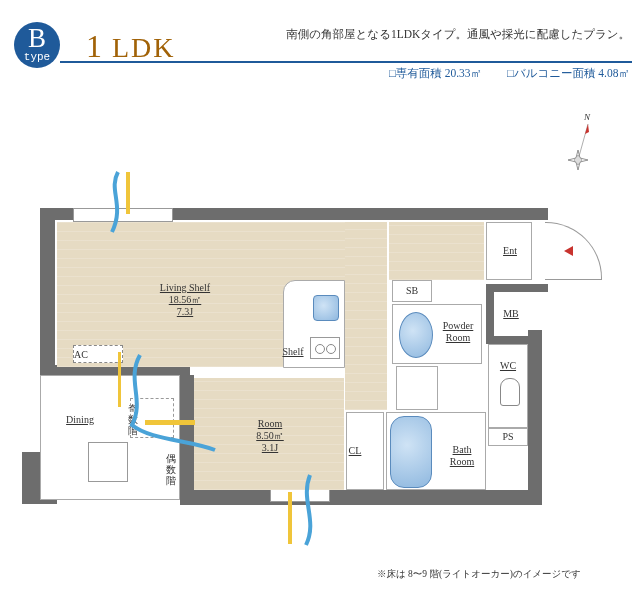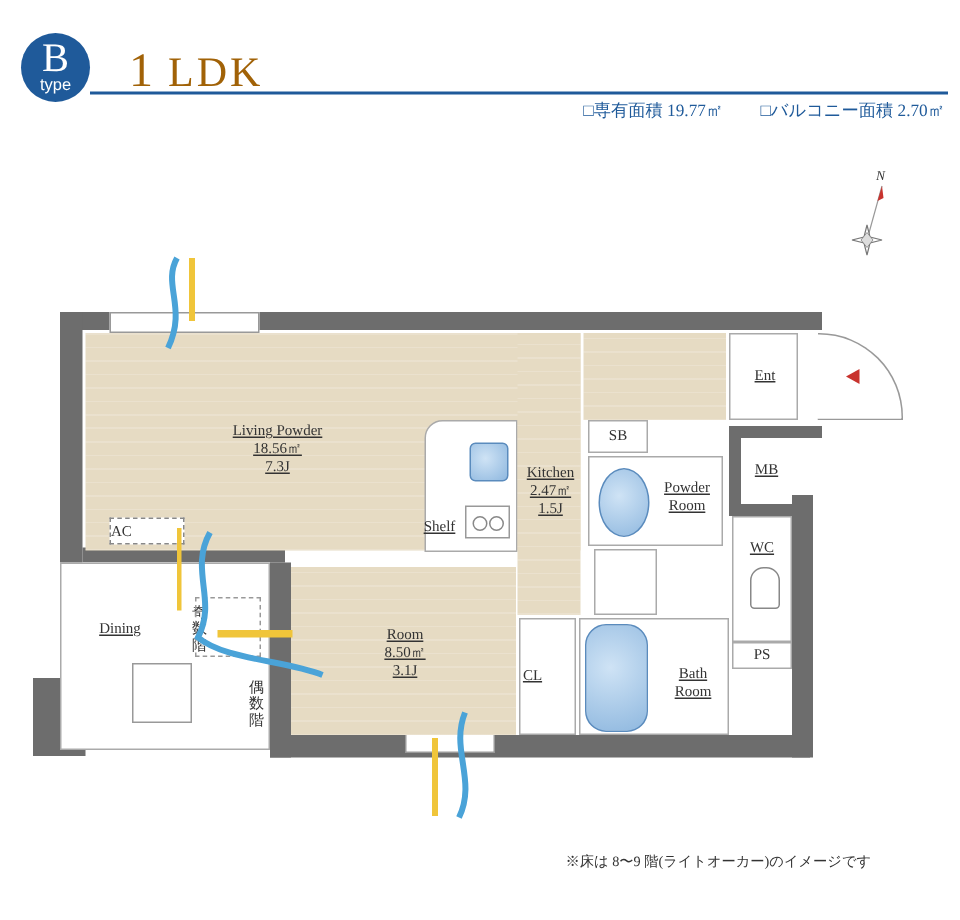--- a/index.html
+++ b/index.html
@@ -1,21 +1,21 @@
 <!DOCTYPE html>
 <html><head>
 <meta charset="utf-8">
 <style>
   html,body{margin:0;padding:0;background:#fff;}
   body{width:640px;height:613px;position:relative;overflow:hidden;font-family:"Liberation Serif","DejaVu Serif",serif;color:#333;}
   .abs{position:absolute;}
   
   .badge{left:14px;top:22px;width:46px;height:46px;border-radius:50%;background:#1f5a9a;color:#fff;text-align:center;}
   .badge .b{position:absolute;left:0;right:0;top:2px;font-size:27px;line-height:28px;}
-  .badge .t{position:absolute;left:0;right:0;top:29px;font-size:11px;line-height:12px;font-family:Liberation Sans, sans-serif;}
+  .badge .t{position:absolute;left:0;right:0;top:29px;font-size:11px;line-height:12px;font-family:Liberation Mono, monospace;}
   .title{left:86px;top:28px;font-size:28px;color:#a16207;letter-spacing:2px;}
   .title .n{font-size:32px;margin-right:8px;}
   .rule{left:60px;top:61px;width:572px;height:2px;background:#1f5a9a;}
   .desc{right:10px;top:27px;font-size:11.5px;line-height:15px;text-align:right;color:#333;}
   .areas{right:10px;top:66px;font-size:11.5px;color:#1f5a9a;}
   .areas span{margin-left:22px;}
   .note{left:377px;top:568px;font-size:9.5px;color:#333;}
   
   .wall{background:#6d6d6d;}
   .floor{background:#e6dbc3;background-image:repeating-linear-gradient(0deg,rgba(255,255,255,0.18) 0 1px,transparent 1px 9px);}
@@ -29,24 +29,25 @@
 
 <div class="abs badge">
   <span class="b">B</span>
   <span class="t">type</span>
 </div>
 <div class="abs title">
   <span class="n">1</span><span>LDK</span>
 </div>
 <div class="abs rule"></div>
 <div class="abs desc">
+  <div>南側の角部屋となる1LDKタイプ。通風や採光に配慮したプラン。</div>
 </div>
 <div class="abs areas">
-  <span>□専有面積 19.77㎡</span>
-  <span>□バルコニー面積 2.70㎡</span>
+  <span>□専有面積 20.33㎡</span>
+  <span>□バルコニー面積 4.08㎡</span>
 </div>
 
 <div class="abs" style="left:560px;top:112px;width:40px;height:70px;">
   <svg width="40" height="70" viewBox="0 0 40 70">
     <line x1="28" y1="12" x2="18" y2="48" stroke="#999" stroke-width="0.8"></line>
     <polygon points="28,12 25,22 29,20" fill="#c8332e"></polygon>
     <polygon points="18,38 20,46 28,48 20,50 18,58 16,50 8,48 16,46" fill="#fff" stroke="#777" stroke-width="0.8"></polygon>
     <polygon points="18,43 22,48 18,53 14,48" fill="#ddd" stroke="#777" stroke-width="0.5"></polygon>
   </svg>
   <span class="abs" style="left:24px;top:0;font-size:9px;font-style:italic;">N</span>
@@ -63,39 +64,34 @@
   <div class="abs wall" style="left:486px;top:284px;width:8px;height:60px;"></div>
   <div class="abs wall" style="left:486px;top:336px;width:56px;height:8px;"></div>
   <div class="abs wall" style="left:22px;top:452px;width:35px;height:52px;"></div>
   <div class="abs wall" style="left:55px;top:365px;width:135px;height:10px;"></div>
 
   <div class="abs win" style="left:73px;top:208px;width:100px;height:14px;"></div>
   <div class="abs win" style="left:270px;top:488px;width:60px;height:14px;"></div>
 
   <div class="abs floor" style="left:57px;top:222px;width:330px;height:145px;"></div>
   <div class="abs lbl" style="left:130px;top:282px;width:110px;">
-    <div>Living Powder</div>
+    <div>Living Shelf</div>
     <div>18.56㎡</div>
     <div>7.3J</div>
   </div>
   <div class="abs" style="left:73px;top:345px;width:50px;height:18px;border:1px dashed #888;background:#fff;font-size:10px;text-align:left;line-height:18px;box-sizing:border-box;">AC</div>
 
   <div class="abs white" style="left:283px;top:280px;width:62px;height:88px;border-radius:12px 0 0 0;"></div>
   <div class="abs blue" style="left:313px;top:295px;width:26px;height:26px;border-radius:4px;"></div>
   <div class="abs" style="left:310px;top:337px;width:30px;height:22px;border:1px solid #999;background:#fff;box-sizing:border-box;">
     <span class="abs" style="left:4px;top:6px;width:8px;height:8px;border:1px solid #888;border-radius:50%;"></span>
     <span class="abs" style="left:15px;top:6px;width:8px;height:8px;border:1px solid #888;border-radius:50%;"></span>
   </div>
   <div class="abs lbl" style="left:278px;top:346px;width:30px;">Shelf</div>
   <div class="abs floor" style="left:345px;top:222px;width:42px;height:188px;"></div>
-  <div class="abs lbl" style="left:342px;top:310px;width:50px;">
-    <div>Kitchen</div>
-    <div>2.47㎡</div>
-    <div>1.5J</div>
-  </div>
 
   <div class="abs floor" style="left:389px;top:222px;width:95px;height:58px;"></div>
   <div class="abs white" style="left:392px;top:280px;width:40px;height:22px;font-size:10px;text-align:center;line-height:20px;">SB</div>
 
   <div class="abs white" style="left:486px;top:222px;width:46px;height:58px;"></div>
   <div class="abs lbl" style="left:490px;top:245px;width:40px;">Ent</div>
   <div class="abs" style="left:564px;top:246px;width:0;height:0;border-top:5px solid transparent;border-bottom:5px solid transparent;border-right:9px solid #c8332e;"></div>
   <div class="abs" style="left:545px;top:222px;width:56px;height:56px;border:1px solid #999;border-left:none;border-radius:0 56px 0 0;"></div>
 
   <div class="abs" style="left:494px;top:292px;width:34px;height:44px;background:#fff;"></div>

